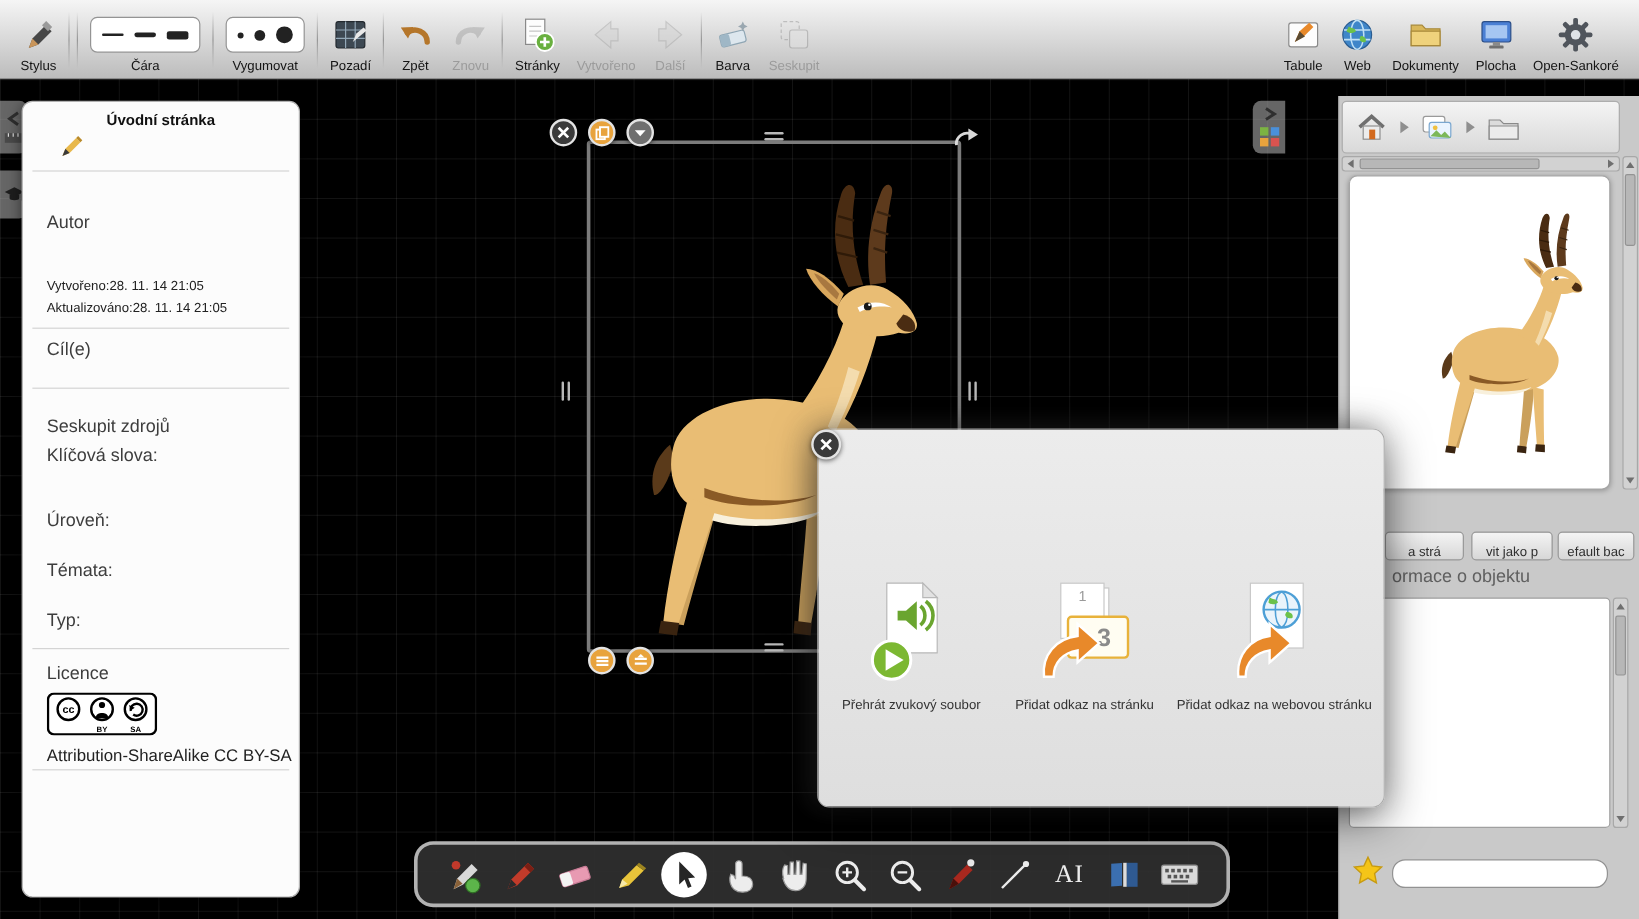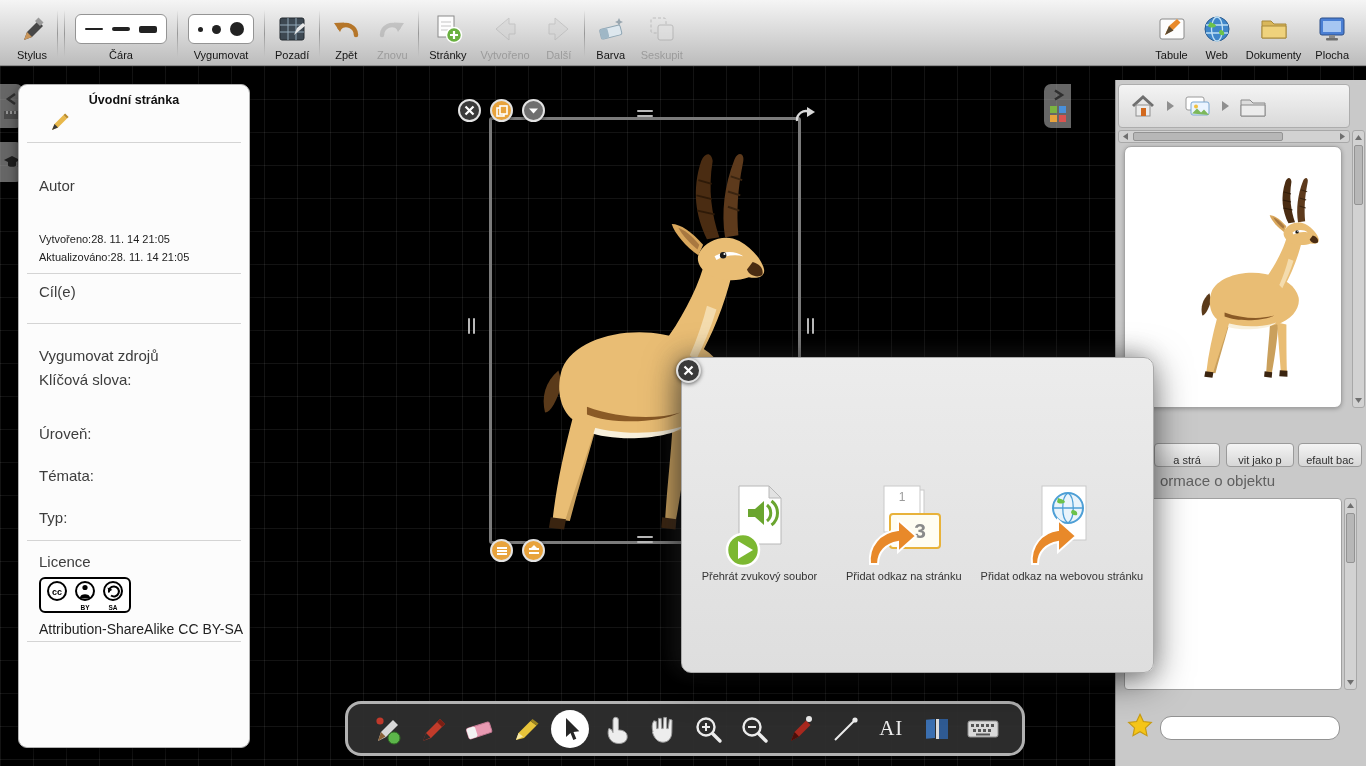--- a/index.html
+++ b/index.html
@@ -94,21 +94,21 @@
   
   .dialog{position:absolute;left:681px;top:357px;width:473px;height:316px;z-index:50;
     background:linear-gradient(#ececec,#dedede);border:1px solid #aaa;border-radius:10px;
     box-shadow:0 8px 36px rgba(0,0,0,.55), -6px -2px 22px rgba(80,80,80,.35)}
   .dlg-close{position:absolute;left:-6px;top:0px;width:25px;height:25px;border-radius:50%;background:#3a3a3a;
     border:2px solid #e3e3e3;display:flex;align-items:center;justify-content:center;cursor:pointer;
     box-shadow:0 1px 4px rgba(0,0,0,.6)}
   .dlg-row{position:absolute;left:4px;right:4px;top:96px;display:flex}
   .dlg-opt{display:flex;flex-direction:column;align-items:center;cursor:pointer}
   .dlg-ic{height:116px;display:flex;align-items:flex-end;justify-content:center}
-  .dlg-label{font-size:11px;color:#333;text-align:center;line-height:1.2}
+  .dlg-label{margin-top:12px;font-size:11px;color:#333;text-align:center;line-height:1.2}
 </style>
 </head>
 <body>
 
 <svg width="0" height="0" style="position:absolute" aria-hidden="true">
   <defs>
     <g id="gazelle">
       <path d="M84 288 C74 322 64 354 58 396 L70 398 C80 360 90 328 98 298 Z" fill="#caa05c"></path>
       <path d="M178 296 C176 332 172 362 170 398 L181 399 C188 362 192 330 194 302 Z" fill="#caa05c"></path>
       <path d="M58 240 C44 252 40 268 44 284 C50 284 56 272 62 254 Z" fill="#5a3a1a"></path>
@@ -306,20 +306,35 @@
         <svg width="30" height="30">
             <rect x="3" y="4" width="24" height="17" rx="2" fill="#4a7fd4" stroke="#2c4f88"></rect>
             <rect x="6" y="7" width="18" height="11" fill="#a6c6f2"></rect>
             <rect x="12" y="21" width="6" height="3" fill="#8a8a8a"></rect>
             <rect x="9" y="24" width="12" height="2.5" rx="1" fill="#6f6f6f"></rect>
           </svg>
       </span>
       <span class="tb-label">Plocha</span>
     </div>
 
+    <div class="tb-item">
+      <span class="tb-ic">
+        <svg width="32" height="32">
+            <g fill="#50555c">
+              <rect x="14" y="2" width="4" height="28" rx="1.5"></rect>
+              <rect x="14" y="2" width="4" height="28" rx="1.5" transform="rotate(45 16 16)"></rect>
+              <rect x="14" y="2" width="4" height="28" rx="1.5" transform="rotate(90 16 16)"></rect>
+              <rect x="14" y="2" width="4" height="28" rx="1.5" transform="rotate(135 16 16)"></rect>
+              <circle cx="16" cy="16" r="9"></circle>
+            </g>
+            <circle cx="16" cy="16" r="4" fill="#dfe3e8"></circle>
+          </svg>
+      </span>
+      <span class="tb-label">Open-Sankoré</span>
+    </div>
   </header>
 
   <div class="canvas">
 
     <div class="etab left" style="left:0;top:18px;width:23px;height:44px">
       <svg width="16" height="14">
           <path d="M11 2 L4 7 L11 12" stroke="#2f2f2f" stroke-width="2.5" fill="none"></path>
         </svg>
       <svg width="18" height="10">
           <rect x="1" y="1" width="16" height="8" fill="#4a4a4a"></rect>
@@ -514,21 +529,21 @@
 
     <div class="abs m-h" style="top:92px">Autor</div>
 
     <div class="abs m-s" style="top:148px"><span>Vytvořeno:</span><span>28. 11. 14 21:05</span></div>
     <div class="abs m-s" style="top:166px"><span>Aktualizováno:</span><span>28. 11. 14 21:05</span></div>
     <div class="hr" style="top:188px"></div>
 
     <div class="abs m-h" style="top:198px">Cíl(e)</div>
     <div class="hr" style="top:238px"></div>
 
-    <div class="abs m-h" style="top:262px">Vygumovat zdrojů</div>
+    <div class="abs m-h" style="top:262px">Seskupit zdrojů</div>
     <div class="abs m-h" style="top:286px">Klíčová slova:</div>
 
     <div class="abs m-h" style="top:340px">Úroveň:</div>
     <div class="abs m-h" style="top:382px">Témata:</div>
     <div class="abs m-h" style="top:424px">Typ:</div>
     <div class="hr" style="top:455px"></div>
 
     <div class="abs m-h" style="top:468px">Licence</div>
     <svg class="abs" style="top:492px" width="92" height="36" viewBox="0 0 92 36">
       <rect x="1" y="1" width="90" height="34" rx="5" fill="#fff" stroke="#000" stroke-width="2"></rect>

